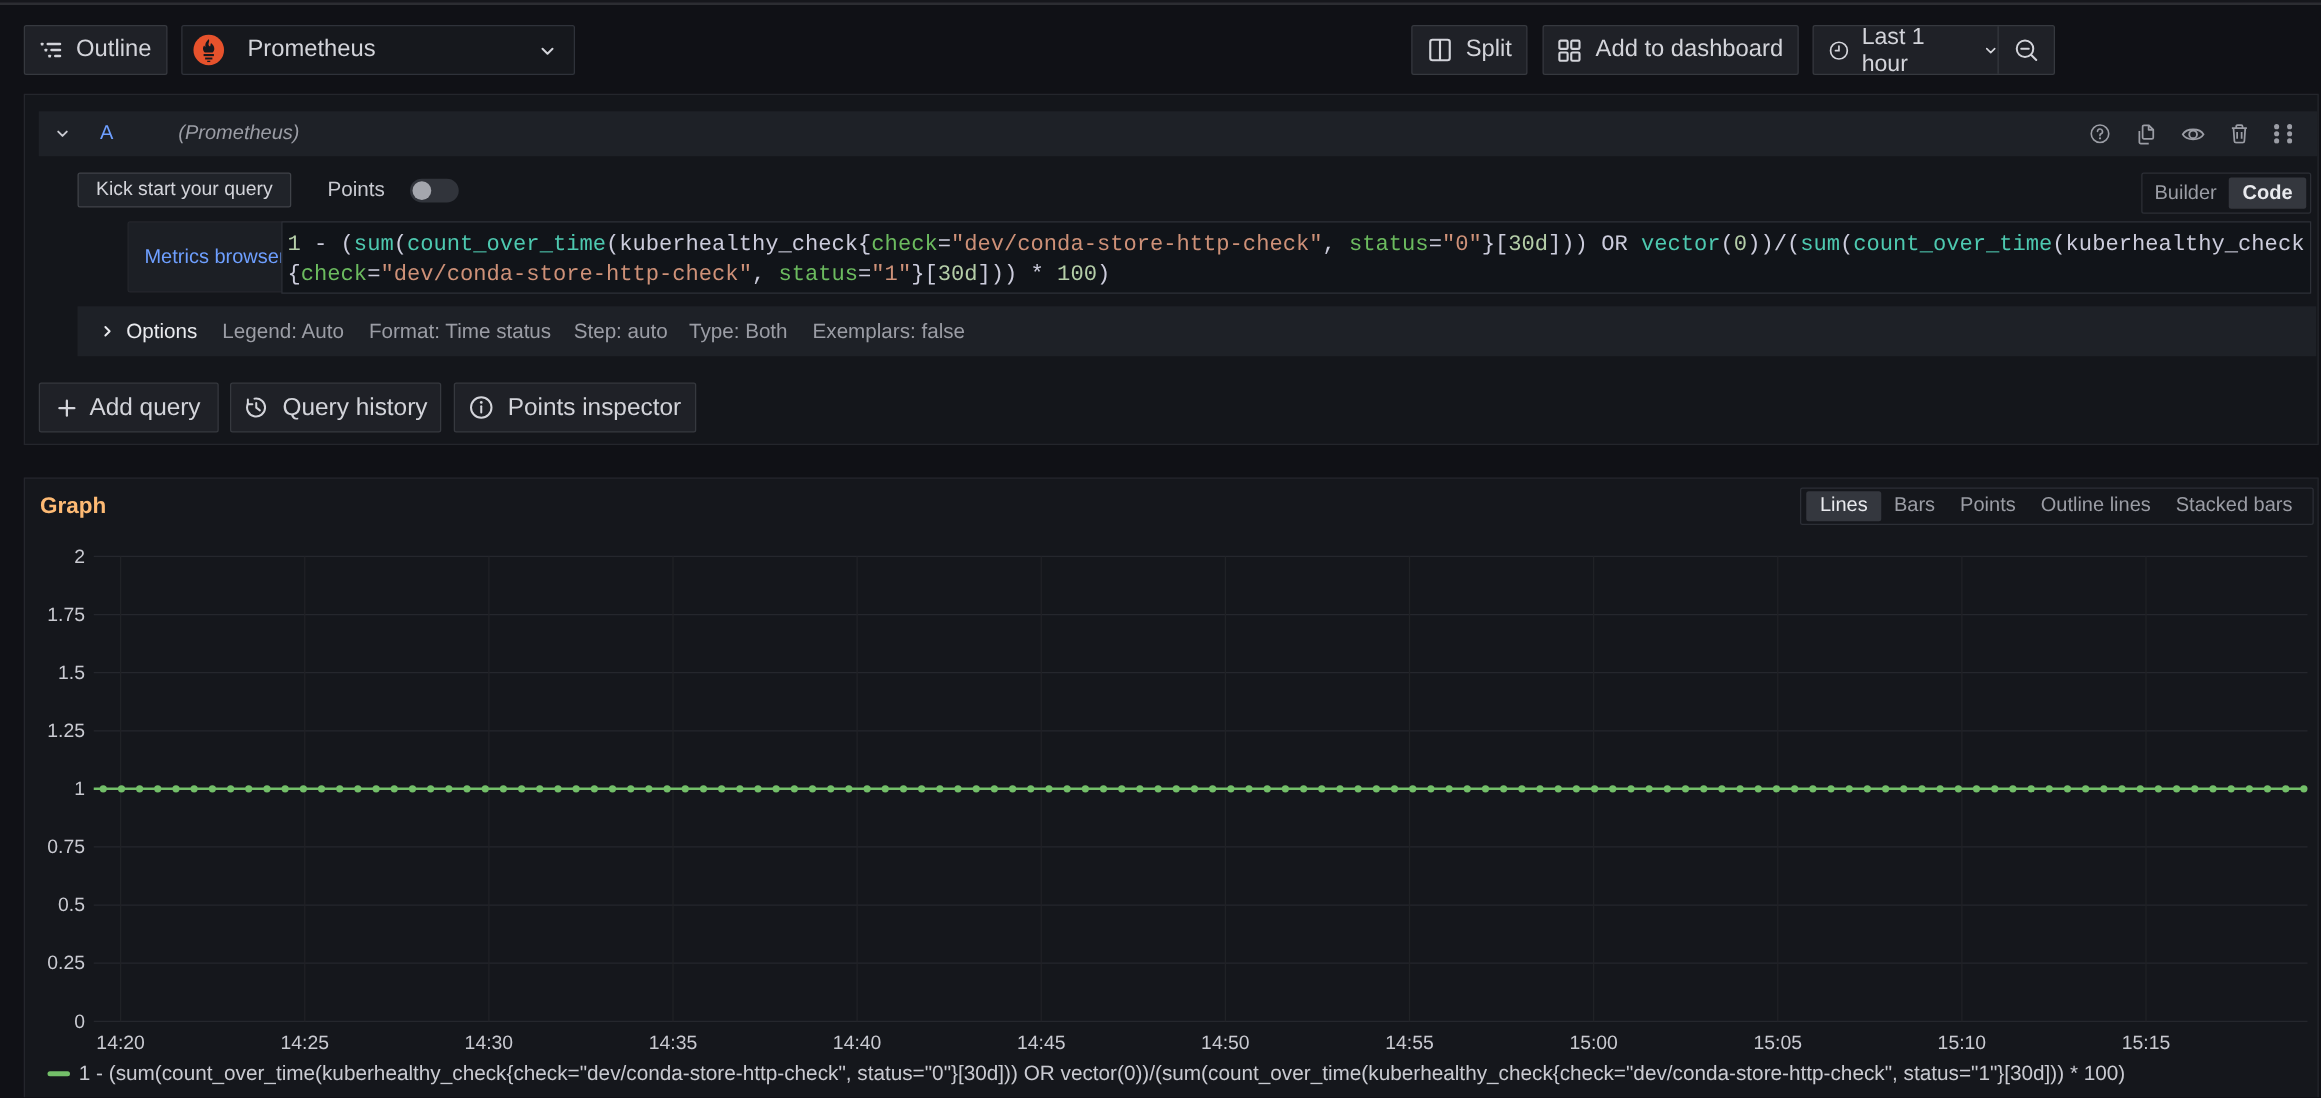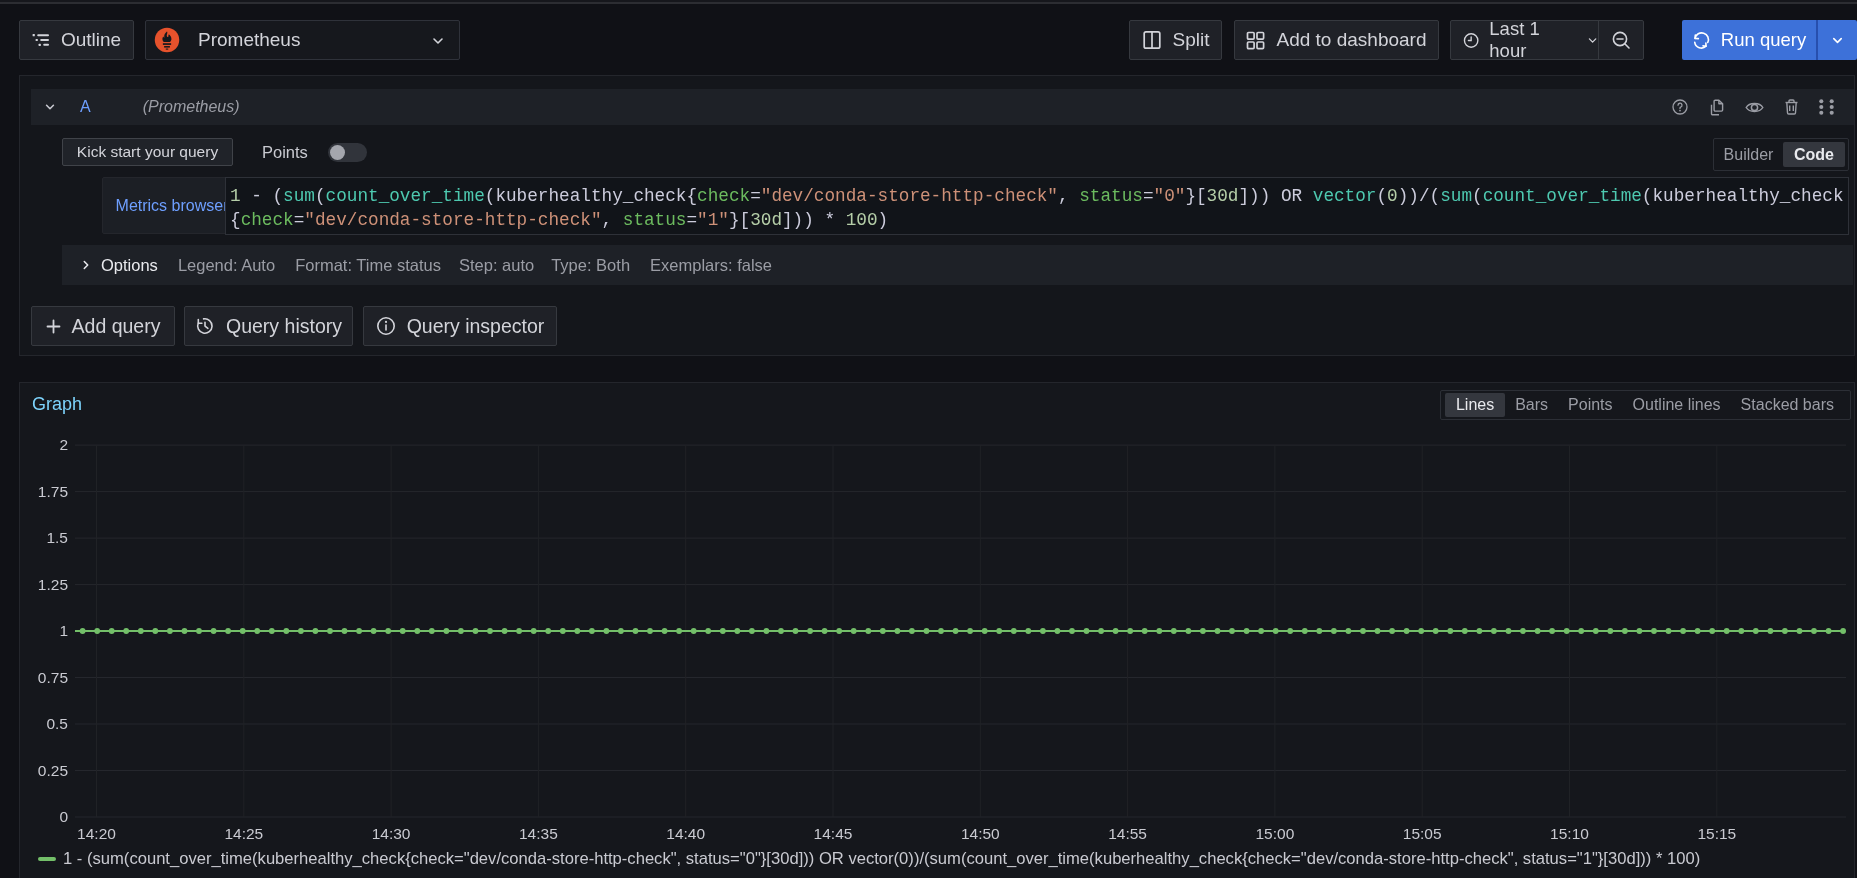--- a/index.html
+++ b/index.html
@@ -53,21 +53,21 @@
 
   #optionsrow { left:61px; top:244px; width:1791px; height:40px; background:#1e2127; display:flex; align-items:center; font-size:16.5px; }
 
   .qbtn { height:40px; font-size:19.5px; }
   #btn-addq { left:30px; top:306px; width:144px; }
   #btn-qh { left:183px; top:306px; width:169px; }
   #btn-qi { left:362px; top:306px; width:194px; }
 
   
   #gpanel { left:19px; top:382px; width:1836px; height:500px; background:#15171c; border:1px solid #24262c; }
-  #gtitle { position:absolute; left:12px; top:11px; font-size:18px; font-weight:400; color:#7dd3fc; }
+  #gtitle { position:absolute; left:12px; top:11px; font-size:18px; font-weight:700; color:#fdba74; }
   #gmodes { position:absolute; right:3px; top:7px; height:30px; border:1px solid #2c2f36; border-radius:2px; display:flex; align-items:center; font-size:16px; color:#9b9da5; padding-right:6px; }
   #gmodes span { padding:0 10px; }
   #gmodes .sel { background:#34373e; border-radius:2px; color:#e9eaee; height:24px; line-height:24px; margin:0 0 0 4px; padding:0 11px; }
   #legend { position:absolute; left:18px; top:466px; display:flex; align-items:center; gap:7px; font-size:16.6px; color:#c9cad1; }
   #legend .sw { width:18px; height:4px; border-radius:2px; background:#73bf69; }
 </style>
 </head>
 <body>
 <div id="root">
   <div id="topstrip" class="abs"></div>
@@ -129,36 +129,20 @@
     </div>
     <div class="zo">
       <svg width="21" height="21" viewBox="0 0 21 21" fill="none" stroke="#d3d4da" stroke-width="1.6" stroke-linecap="round">
           <circle cx="9" cy="9" r="6.6"></circle>
           <line x1="13.8" y1="13.8" x2="18" y2="18"></line>
           <line x1="6" y1="9" x2="12" y2="9"></line>
         </svg>
     </div>
   </div>
 
-  <div id="runquery" class="abs">
-    <div class="main">
-      <svg width="19" height="19" viewBox="0 0 20 20" fill="none" stroke="#ffffff" stroke-width="1.7" stroke-linecap="round" stroke-linejoin="round">
-        <path d="M3.2 7.8 A 7.1 7.1 0 1 1 16.6 12.1"></path>
-        <path d="M6.7 8.0 L3.2 7.8 L3.5 4.3"></path>
-        <path d="M2.9 11.9 A 7.1 7.1 0 0 0 14.8 16.0"></path>
-        <path d="M11.6 15.7 L14.8 16.0 L14.6 12.8"></path>
-      </svg>
-      <span>Run query</span>
-    </div>
-    <div class="dd">
-      <svg width="13" height="13" viewBox="0 0 14 14" fill="none" stroke="#ffffff" stroke-width="1.7" stroke-linecap="round" stroke-linejoin="round">
-          <path d="M3 5l4 4 4-4"></path>
-        </svg>
-    </div>
-  </div>
 
   <div id="qpanel" class="abs">
     <div id="qheader">
       <svg style="margin-left:13px" width="12" height="12" viewBox="0 0 14 14" fill="none" stroke="#c9cad1" stroke-width="1.8" stroke-linecap="round" stroke-linejoin="round">
           <path d="M3 5l4 4 4-4"></path>
         </svg>
       <span style="margin-left:24px; color:#6e9fff; font-size:16px; font-weight:500;">A</span>
       <span style="margin-left:52px; color:#9b9da5; font-size:16px; font-style:italic;">(Prometheus)</span>
       <div style="margin-left:auto; display:flex; align-items:center; gap:20px; margin-right:20px;">
         <svg width="16" height="16" viewBox="0 0 16 16" fill="none" stroke="#9b9da5" stroke-width="1.3">
@@ -236,21 +220,21 @@
           <path d="M10 6.3 V10.1 L12.9 12.3"></path>
         </svg>
       <span>Query history</span>
     </div>
     <div class="btn qbtn" id="btn-qi" style="left:343px; top:230px;">
       <svg width="20" height="20" viewBox="0 0 20 20" fill="none" stroke="#d3d4da" stroke-width="1.6">
           <circle cx="10" cy="10" r="8.2"></circle>
           <path d="M10 9v5" stroke-linecap="round"></path>
           <circle cx="10" cy="5.9" r="1.1" fill="#d3d4da" stroke="none"></circle>
         </svg>
-      <span>Query inspector</span>
+      <span>Points inspector</span>
     </div>
   </div>
 
   <div id="gpanel" class="abs">
     <div id="gtitle">Graph</div>
     <div id="gmodes">
         <span class="sel">Lines</span>
         <span>Bars</span>
         <span>Points</span>
         <span>Outline lines</span>

